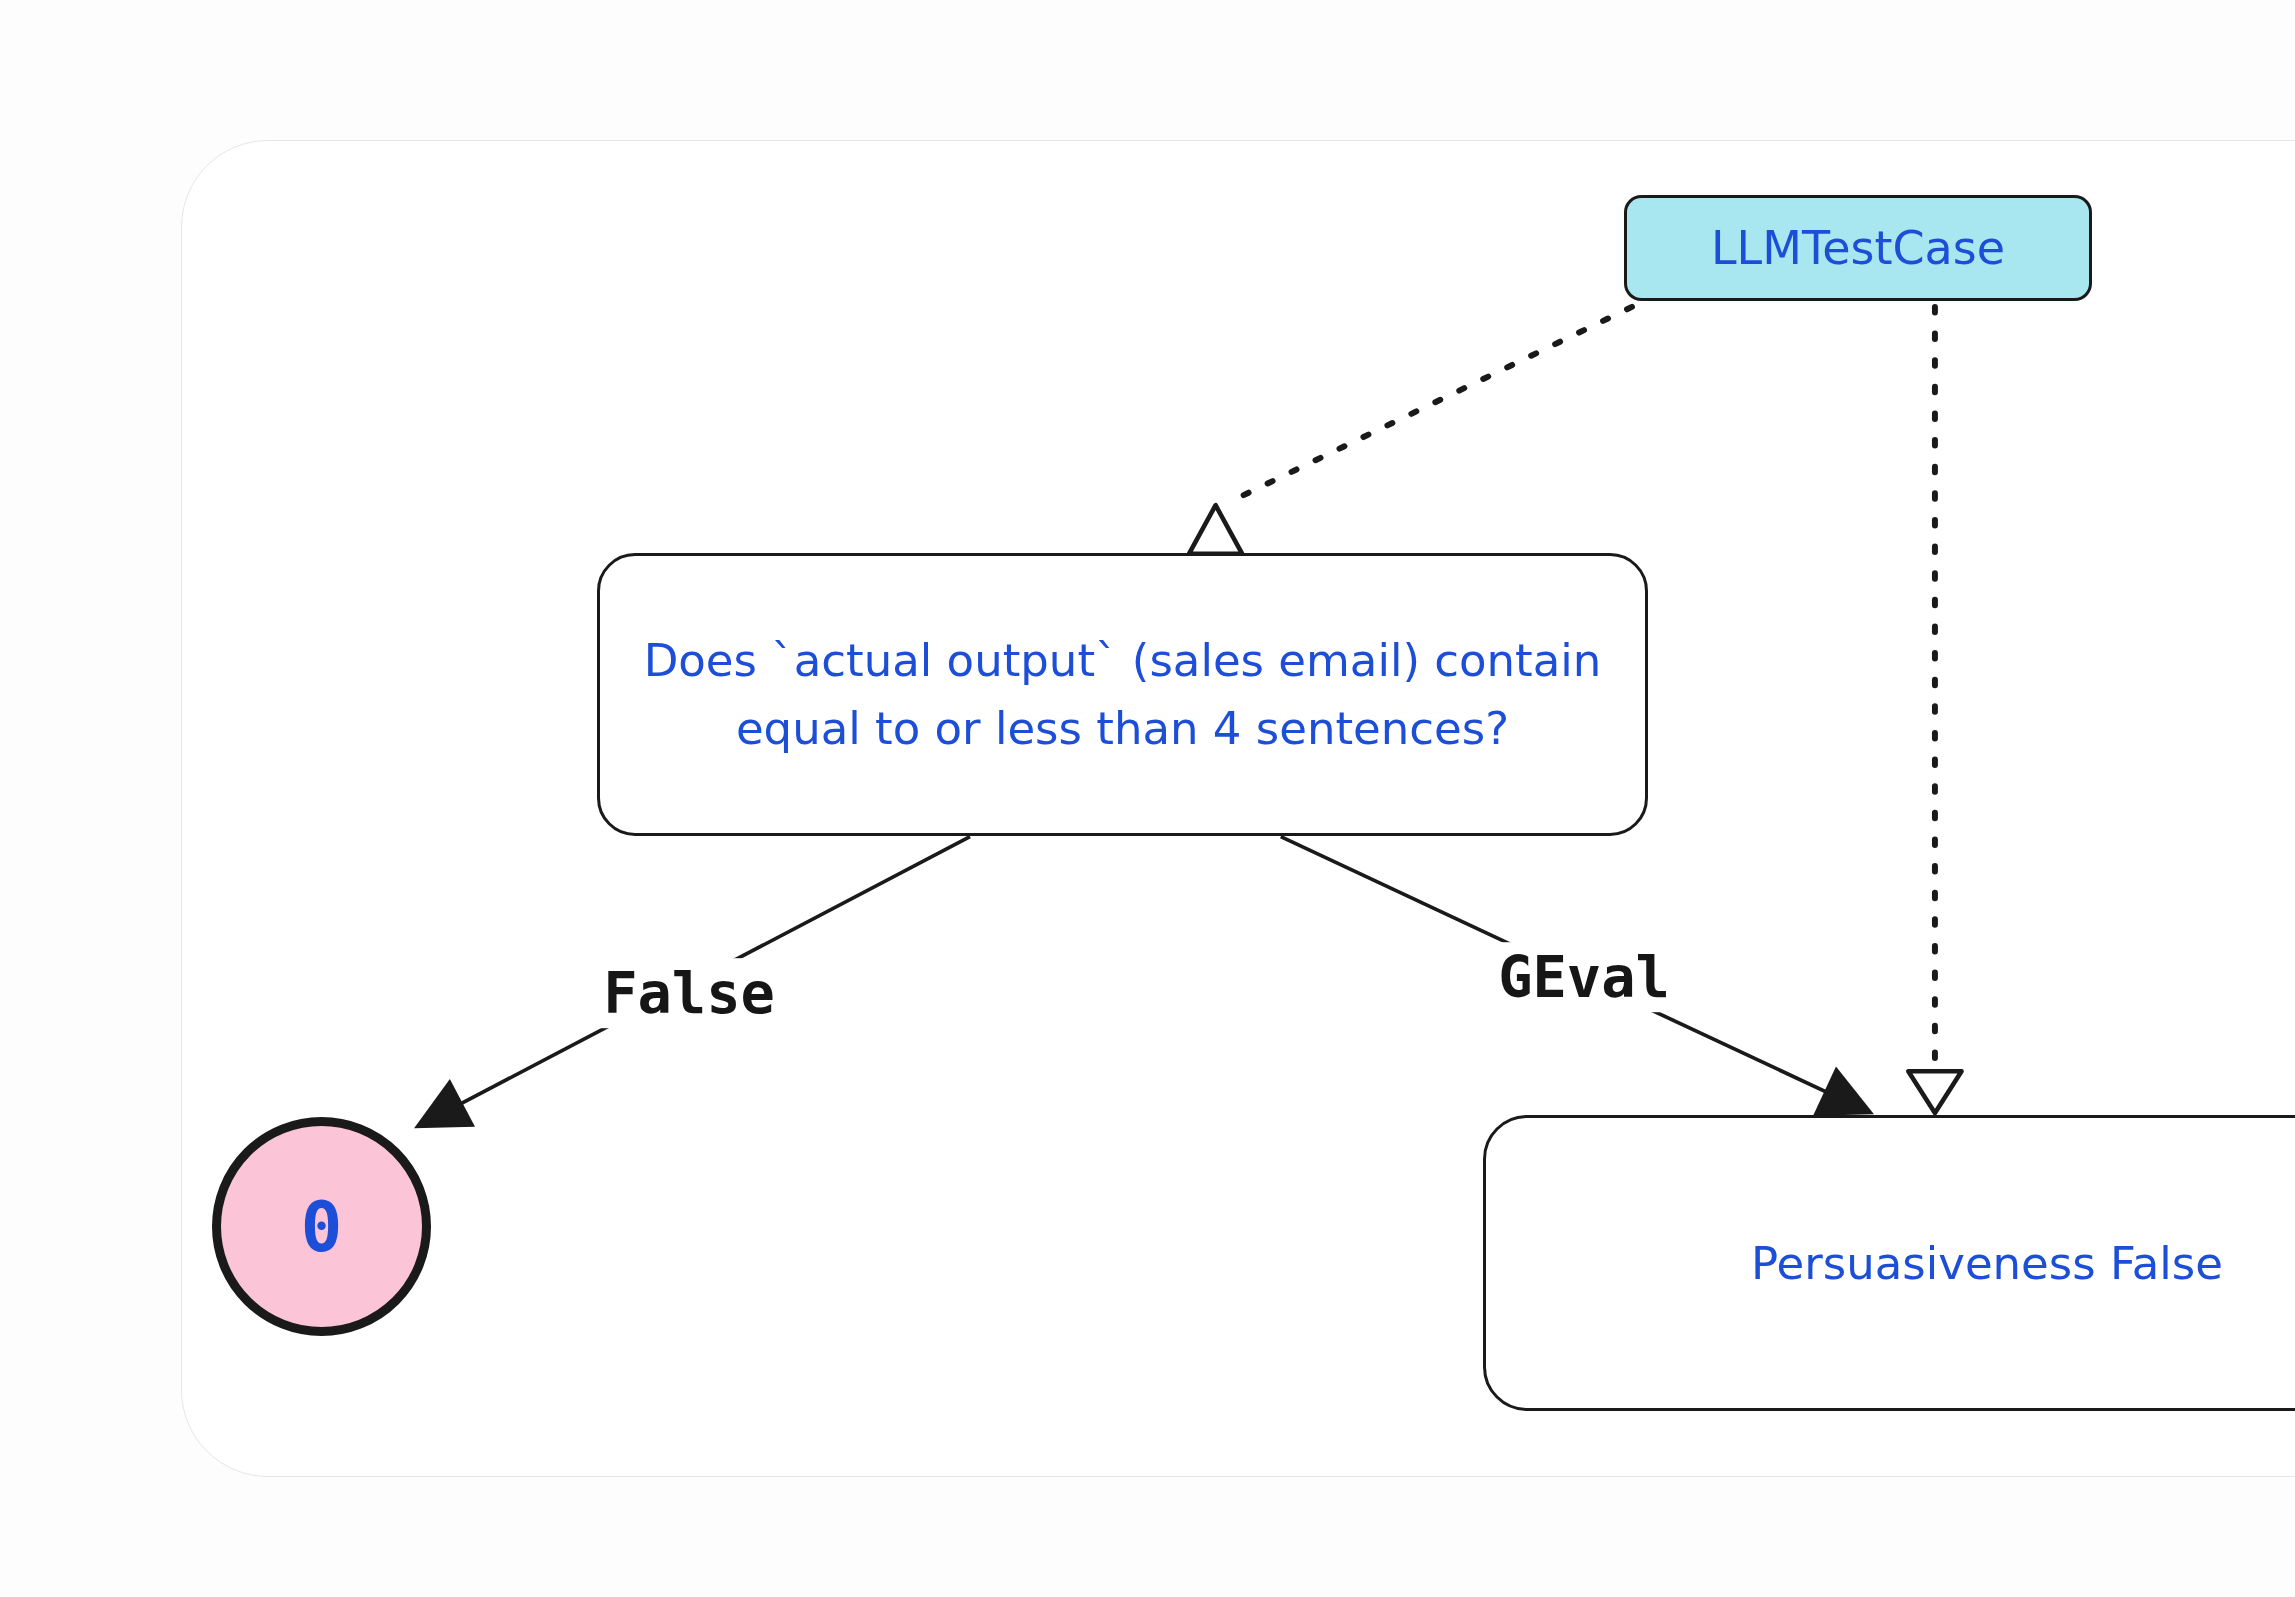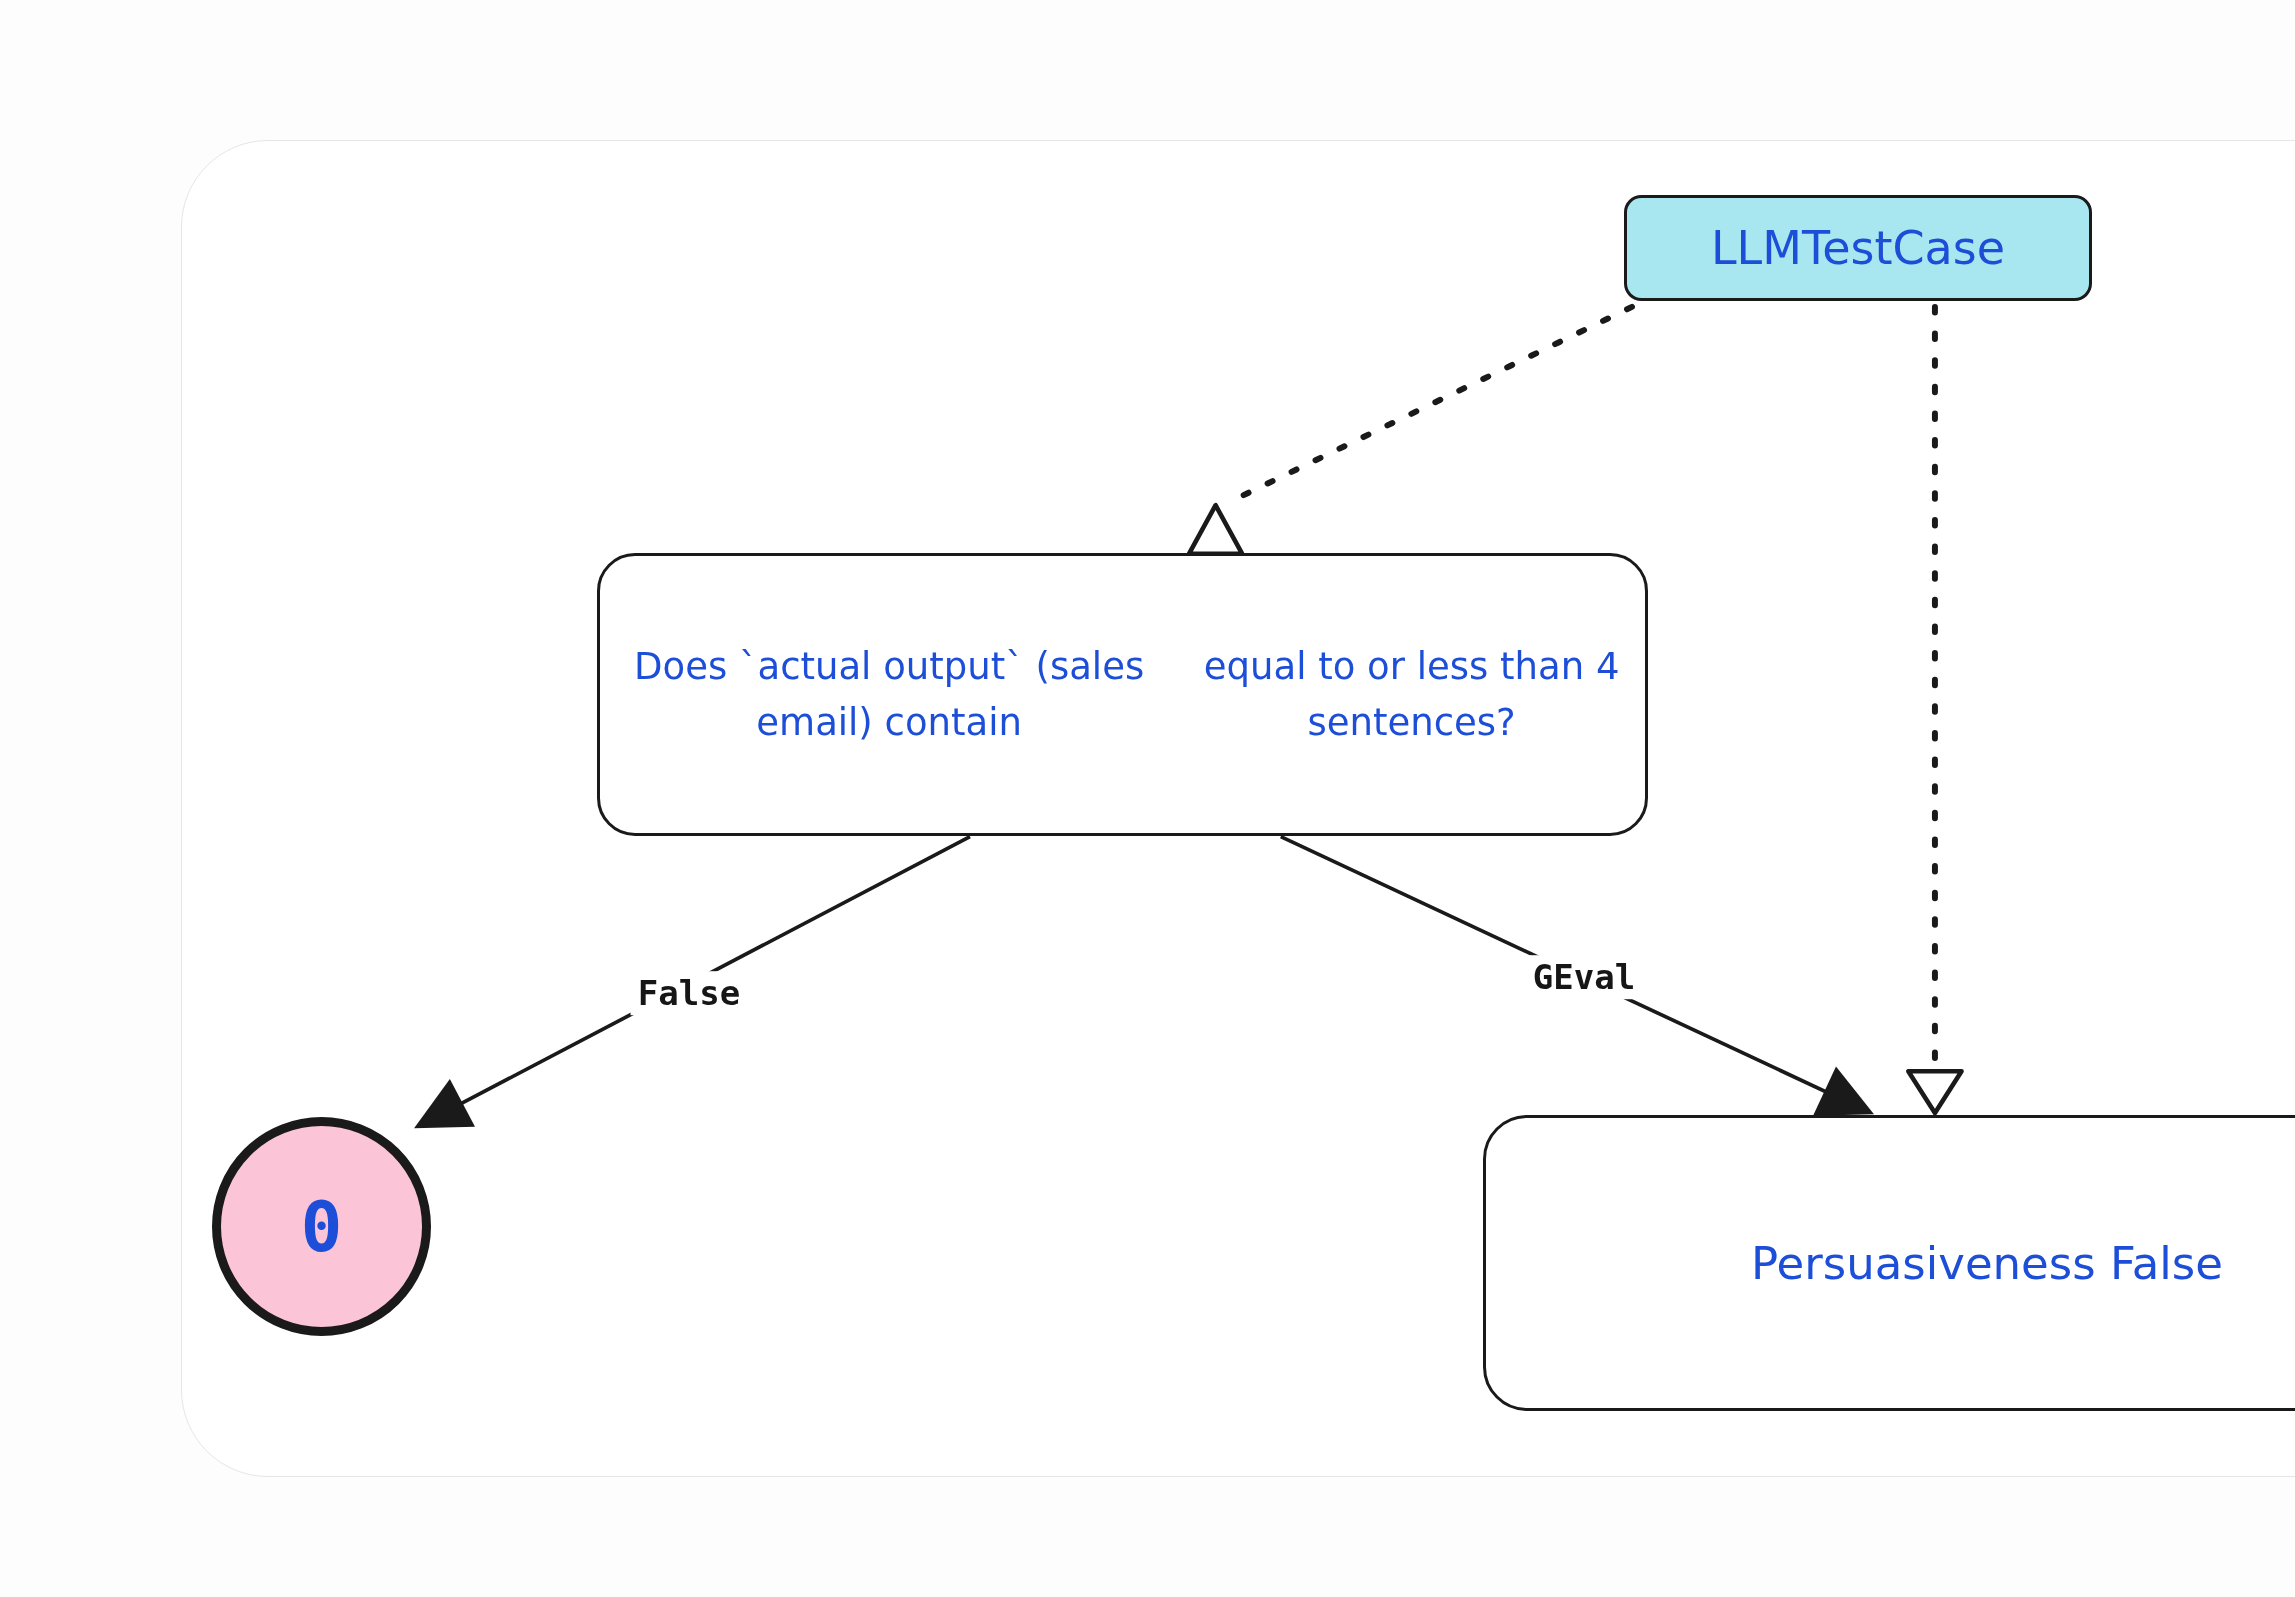--- a/index.html
+++ b/index.html
@@ -56,23 +56,23 @@
     font-weight: 500;
   }
   .node-question {
     left: 597px;
     top: 553px;
     width: 1051px;
     height: 283px;
     background: #ffffff;
     border: 3.2px solid #1a1a1a;
     border-radius: 38px;
-    font-size: 37px;
+    font-size: 45px;
     line-height: 1.5;
-    flex-direction: row;
+    flex-direction: column;
   }
   .node-geval {
     left: 1483px;
     top: 1115px;
     width: 1008px;
     height: 296px;
     background: #ffffff;
     border: 3.7px solid #1a1a1a;
     border-radius: 44px;
     font-size: 45px;
@@ -89,21 +89,21 @@
     font-size: 69px;
     font-weight: 600;
   }
   .edge-label {
     position: absolute;
     transform: translate(-50%, -50%);
     z-index: 4;
     background: #ffffff;
     padding: 1.8px 7.3px;
     font-family: "DejaVu Sans Mono", monospace;
-    font-size: 34px;
+    font-size: 57px;
     font-weight: 600;
     color: #161616;
     white-space: nowrap;
   }
   .label-false { left: 689px; top: 993px; }
   .label-true  { left: 1584px; top: 977px; }
 </style>
 </head>
 <body>
 

